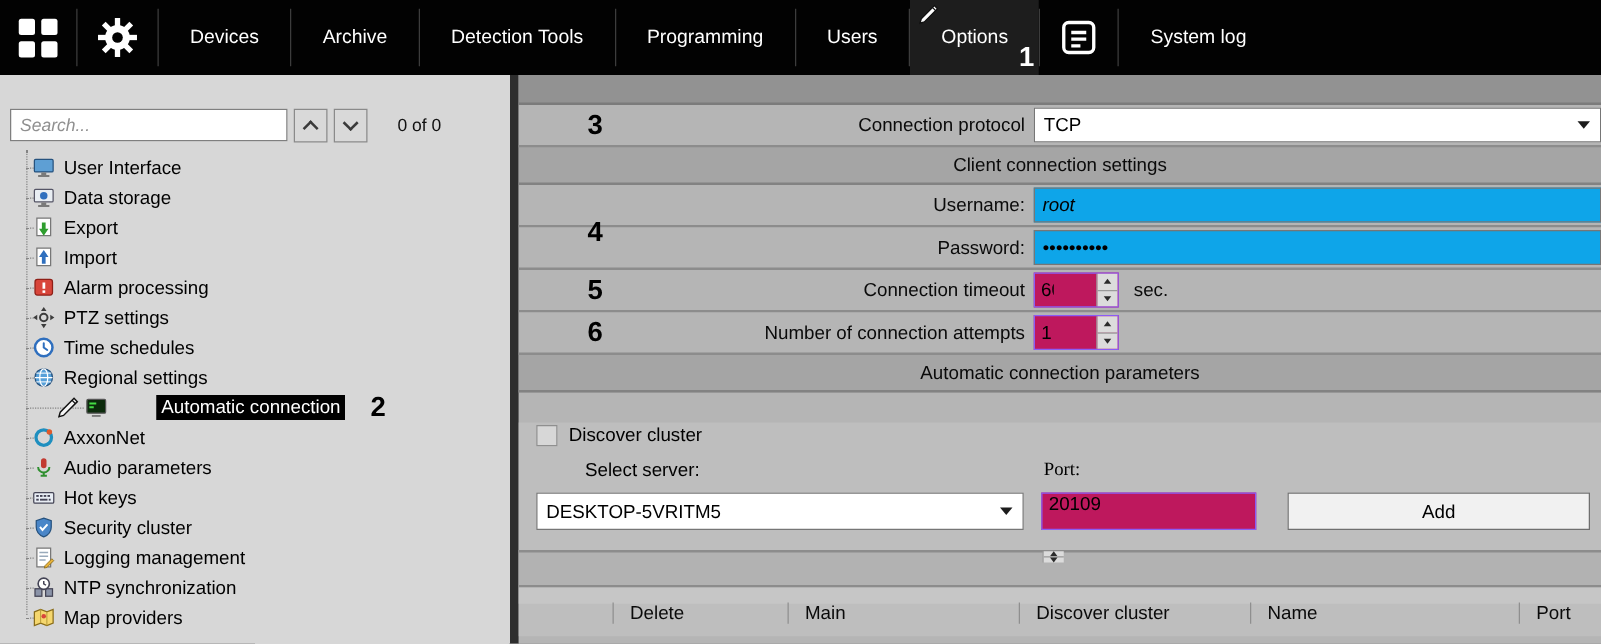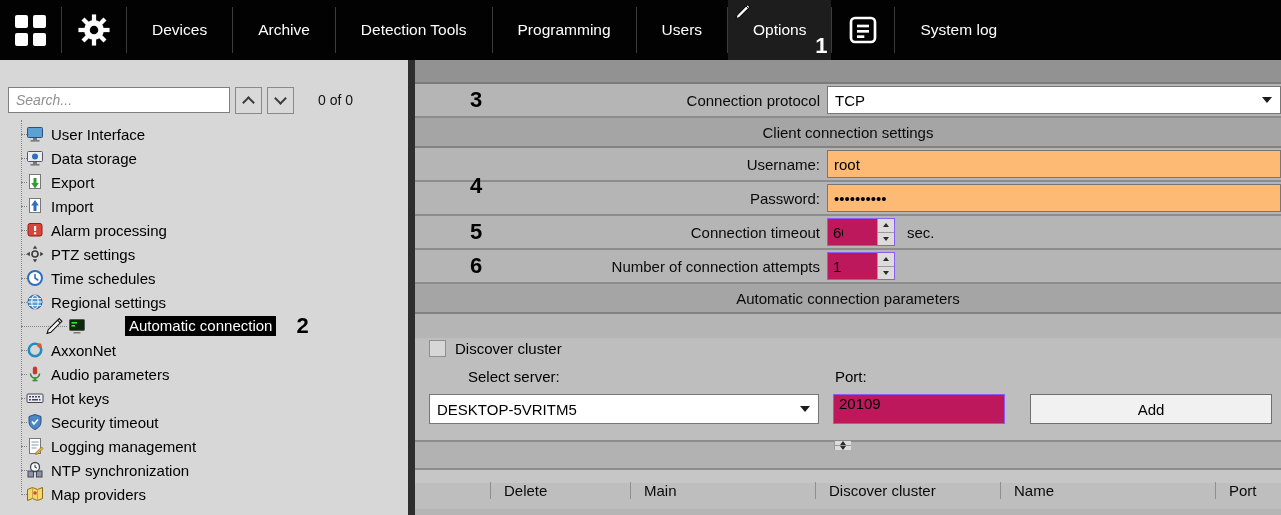--- a/index.html
+++ b/index.html
@@ -61,42 +61,42 @@
                align-items: center; justify-content: center; font-size: 15px; color: #0a0a0a; }
   .frow { height: 34px; display: flex; align-items: center; border-bottom: 2px solid #8c8c8c;
           background: #b5b5b5; position: relative; }
   .flabel { width: 412px; text-align: right; padding-right: 7px; font-size: 15px; color: #0a0a0a; flex: none; }
   .combo { height: 28px; background: #fff; border: 1px solid #767676; display: flex; align-items: center;
            padding: 0 8px 0 7px; font-size: 15px; cursor: pointer; }
   .combo.fill { flex: 1; }
   .combo .tri-down { margin-left: auto; }
   .tri-down { width: 0; height: 0; border-left: 5px solid transparent; border-right: 5px solid transparent;
               border-top: 6px solid #1c1c1c; }
-  .text-input { height: 28px; flex: 1; border: 1px solid #767676; background: #fdba74; font-size: 15px;
-                padding: 0 6px; font-family: inherit; }
+  .text-input { height: 28px; flex: 1; border: 1px solid #767676; background: #0ea5e9; font-size: 15px;
+                padding: 0 6px; font-family: inherit; font-style: italic; }
   .spinbox { height: 28px; background: #be185d; border: 1px solid #8b5cf6; display: flex; gap: 29px; }
   .spinbox input { border: none; outline: none; flex: 1; min-width: 0; font-size: 15px; padding: 0 5px;
                    font-family: inherit; background: transparent; }
   .spin-btns { width: 17px; display: flex; flex-direction: column; border-left: 1px solid #9a9a9a; }
   .spin-btn { flex: 1; background: #dcdcdc; display: flex; align-items: center; justify-content: center; cursor: pointer; }
   .spin-btn + .spin-btn { border-top: 1px solid #9a9a9a; }
   .tri-up-s { width: 0; height: 0; border-left: 3.5px solid transparent; border-right: 3.5px solid transparent;
               border-bottom: 4.5px solid #2b2b2b; }
   .tri-dn-s { width: 0; height: 0; border-left: 3.5px solid transparent; border-right: 3.5px solid transparent;
               border-top: 4.5px solid #2b2b2b; }
   .spin-sm { width: 68px; flex: none; }
   .unit { margin-left: 12px; font-size: 15px; color: #0a0a0a; }
 
   .auto { position: relative; height: 171px; background: #bebebe; }
   .cb-row { display: flex; align-items: center; margin: 24px 0 0 14px; height: 20px; }
   .checkbox { width: 17px; height: 17px; background: #d7d7d7; border: 1px solid #8f8f8f; margin-right: 9px; cursor: pointer; }
   .cb-label { font-size: 15px; }
   .lbl-row { position: relative; height: 20px; margin-top: 10px; font-size: 15px; }
   .lbl-server { position: absolute; left: 14px; margin-left: 39px; }
-  .lbl-port { position: absolute; left: 420px; }
+  .lbl-port { position: absolute; left: 420px; font-family: Liberation Serif, serif; }
   .controls-row { display: flex; margin: 6px 0 0 14px; height: 30px; align-items: center; }
   .combo.server { width: 390px; flex: none; height: 30px; }
   .spin-port { width: 172px; margin-left: 14px; height: 30px; flex-direction: column; }
   .add-btn { width: 242px; height: 30px; margin-left: 25px; background: #f1f1f1; border: 1px solid #6f6f6f;
              font-size: 15px; font-family: inherit; cursor: pointer; color: #000; }
   .table-h { margin-top: 16px; height: 30px; background: #b2b2b2; border-top: 2px solid #8c8c8c;
              border-bottom: 2px solid #8c8c8c; display: grid;
              grid-template-columns: 75px 140px 185px 185px 215px 1fr; }
   .th-cell { display: flex; align-items: center; padding-left: 13px; font-size: 15px; color: #0a0a0a;
              border-left: 1px solid #8f8f8f; margin-top: 40px; }
@@ -319,21 +319,21 @@
           </g>
         </svg>
         <span class="tlabel">Hot keys</span>
       </div>
 
       <div class="titem">
         <svg class="ticon" viewBox="0 0 18 18">
           <path d="M9 1.5 L15 3.5 V8.5 C15 12.5 12.5 15 9 16.5 C5.5 15 3 12.5 3 8.5 V3.5 Z" fill="#4a86c8" stroke="#26527e"></path>
           <path d="M6 8.5 l2 2.5 4-4.5" stroke="#fff" stroke-width="1.6" fill="none"></path>
         </svg>
-        <span class="tlabel">Security timeout</span>
+        <span class="tlabel">Security cluster</span>
       </div>
 
       <div class="titem">
         <svg class="ticon" viewBox="0 0 18 18">
           <rect x="3.5" y="1.5" width="11" height="15" fill="#fff" stroke="#777"></rect>
           <line x1="5.5" y1="5" x2="12.5" y2="5" stroke="#9ab" stroke-width="1.2"></line>
           <line x1="5.5" y1="8" x2="12.5" y2="8" stroke="#9ab" stroke-width="1.2"></line>
           <line x1="5.5" y1="11" x2="10.5" y2="11" stroke="#9ab" stroke-width="1.2"></line>
           <path d="M10 15.5 l5.5-5.5 1.5 1.5 -5.5 5.5 -2 .5 z" fill="#e8b23a" stroke="#8a6d1a" stroke-width="0.7"></path>
         </svg>

